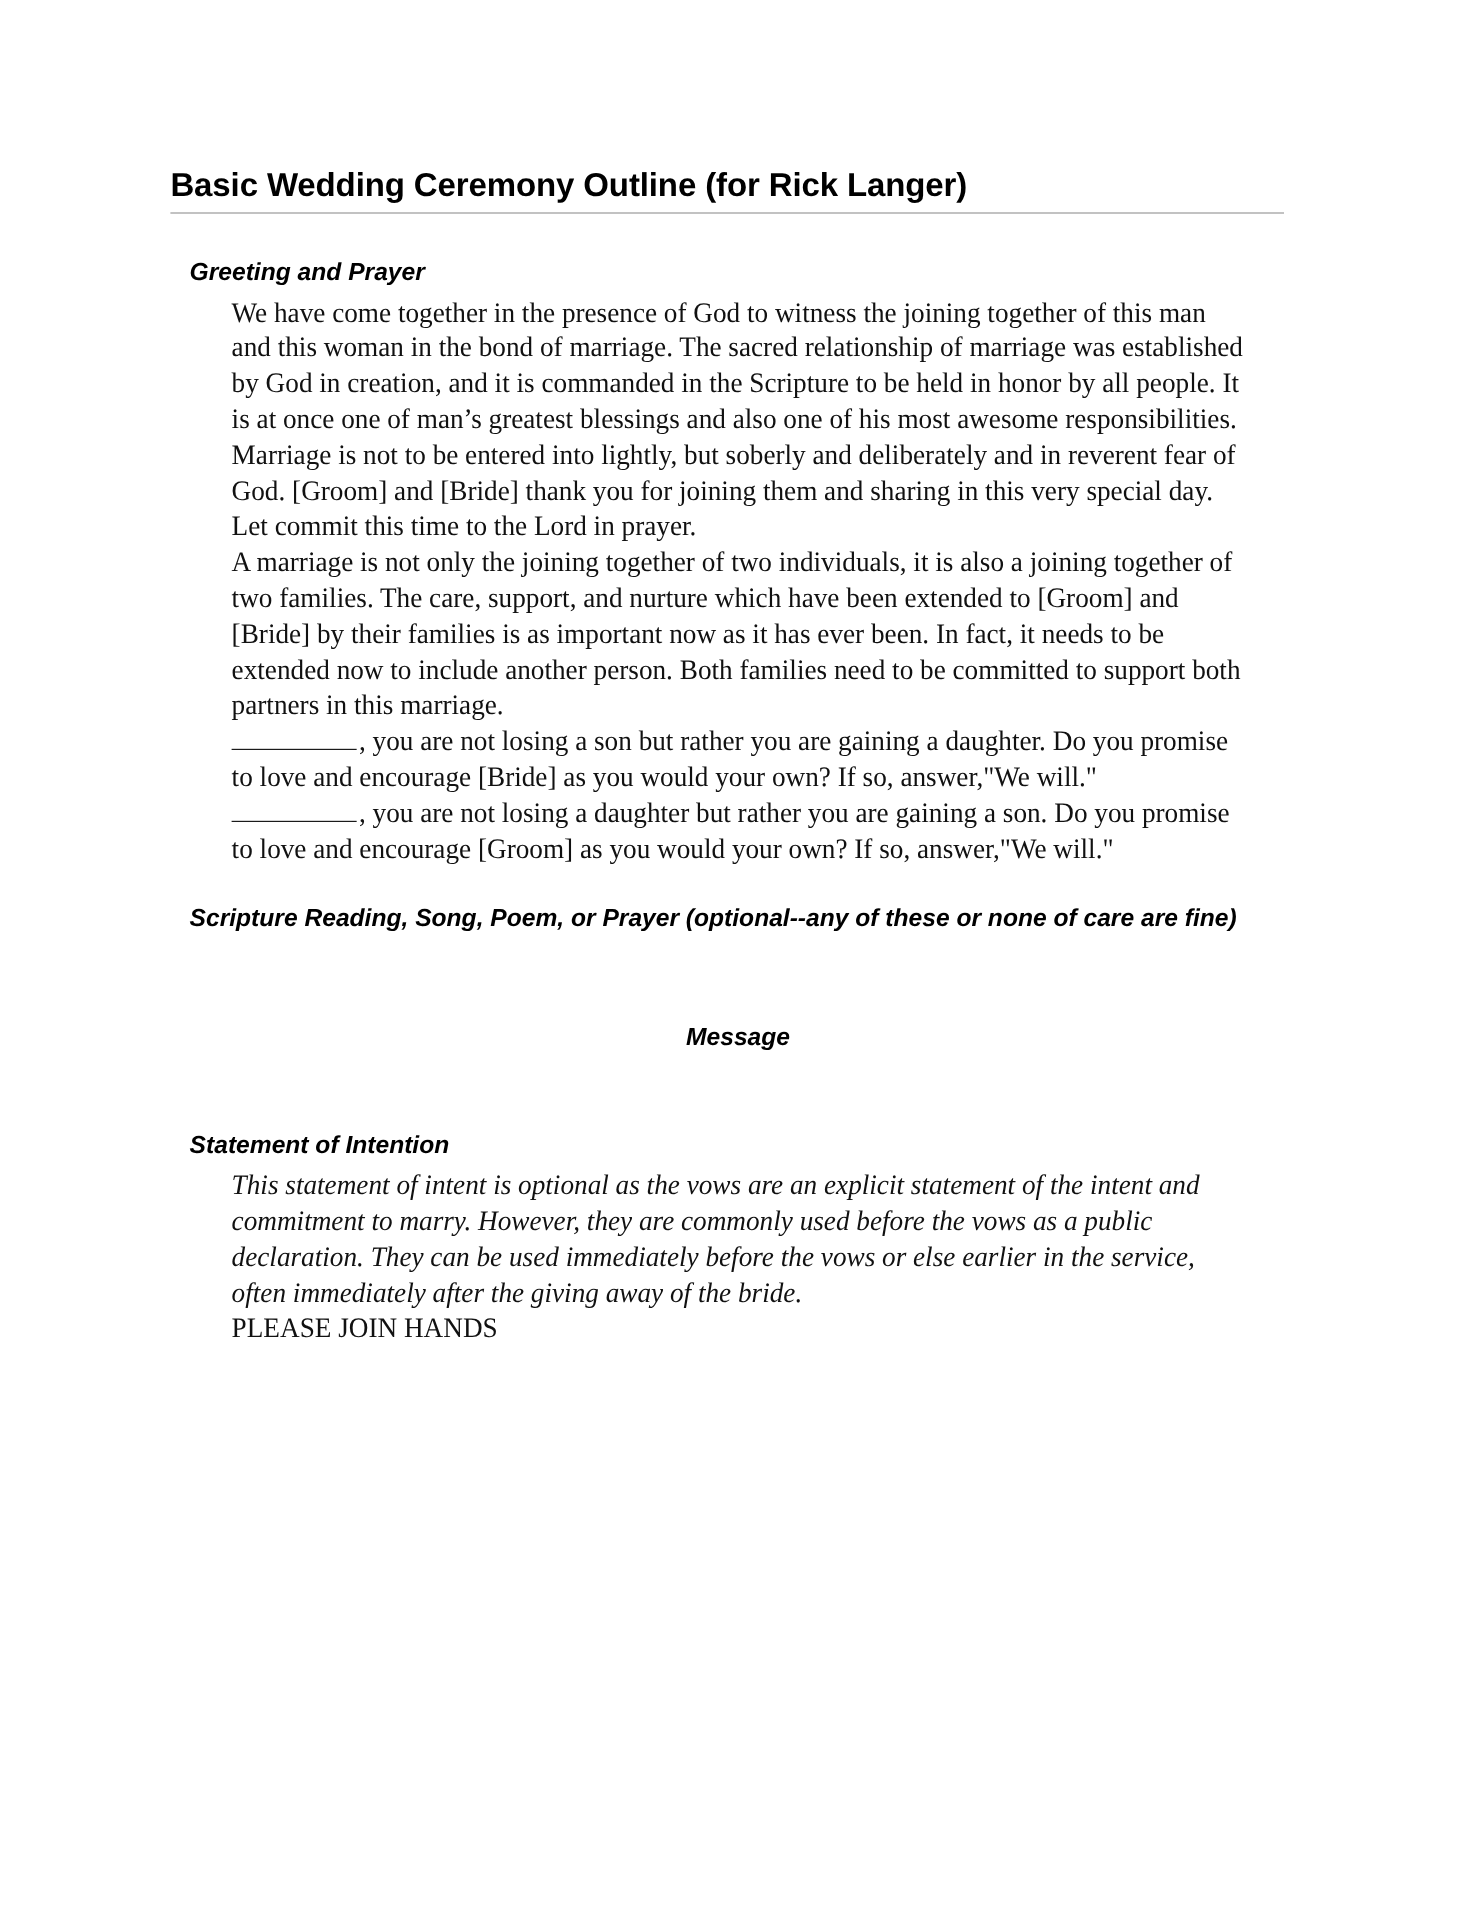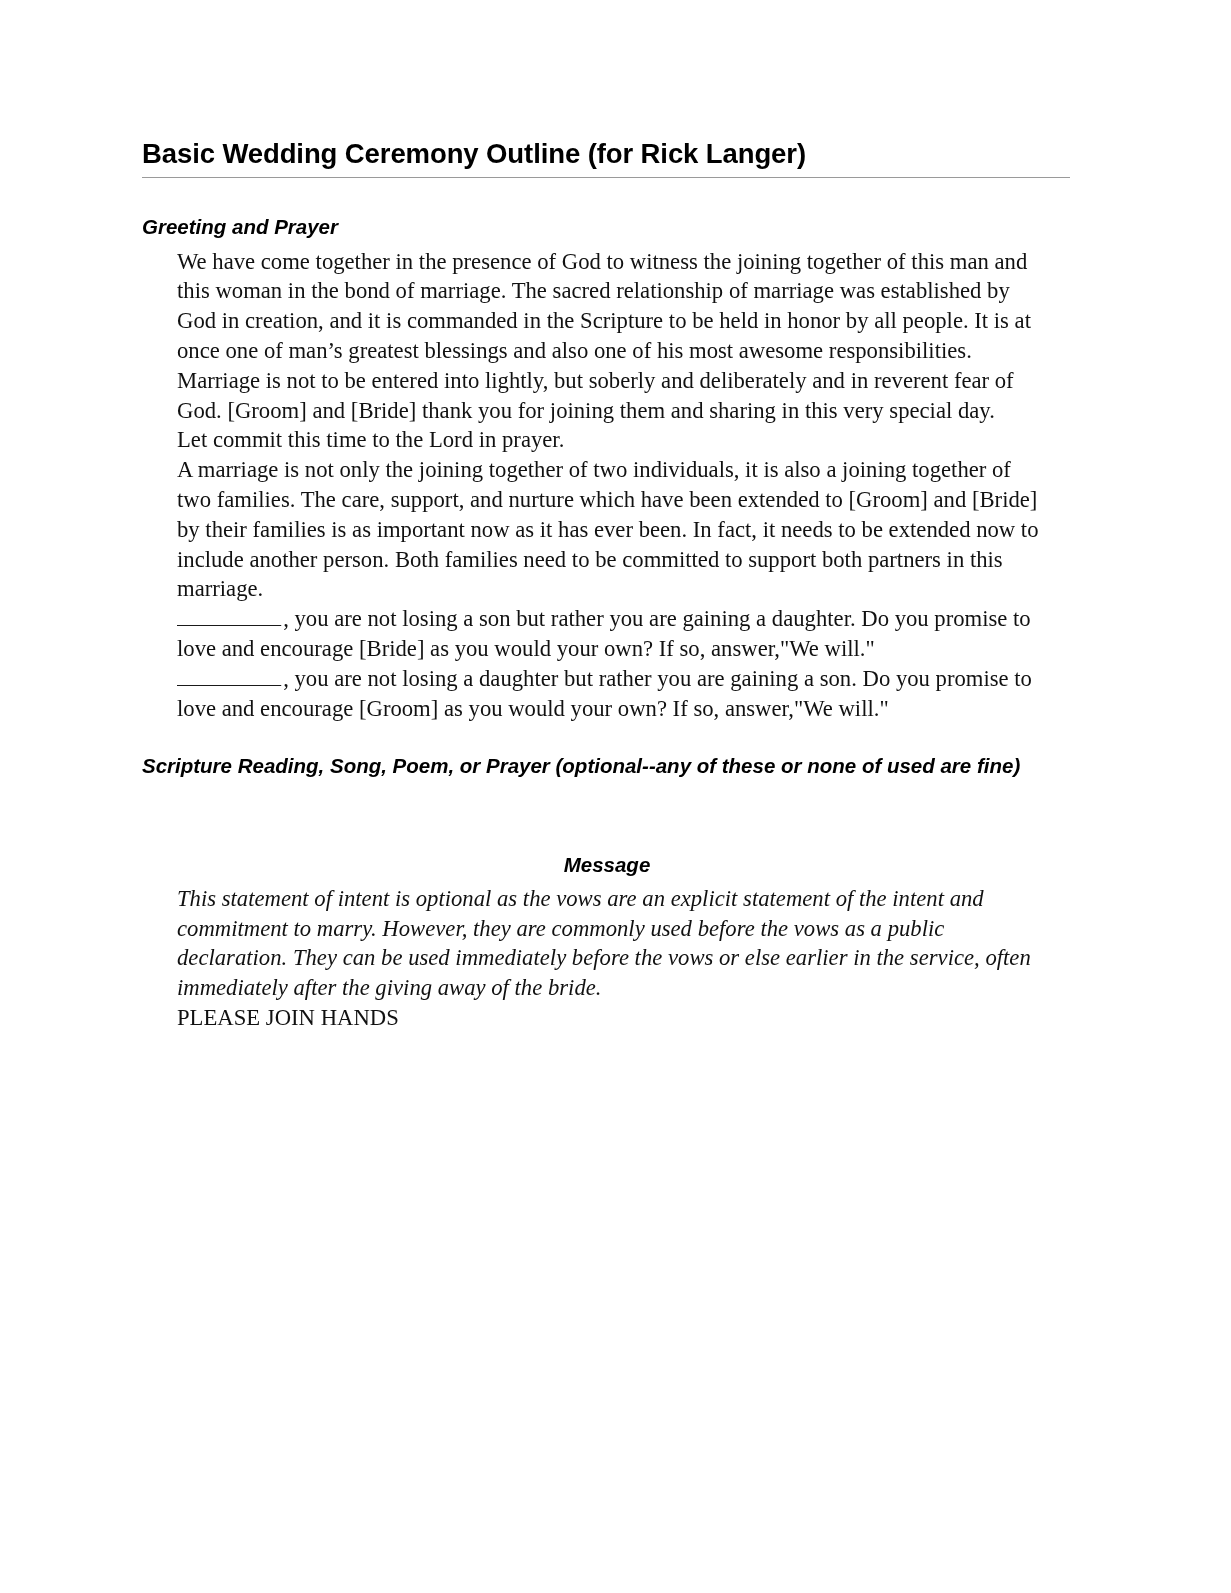--- a/index.html
+++ b/index.html
@@ -43,30 +43,30 @@
   }
 
   
   .section-heading {
     font-family: "Liberation Sans", sans-serif;
     font-weight: bold;
     font-style: italic;
     font-size: 20.5px;
     line-height: 1.28;
     color: #000000;
-    margin: 0 0 6px 0;
+    margin: 0 0 6px 16px;
   }
   .heading-gap-sm { margin-top: 24px; }
   .heading-gap-md { margin-top: 30px; }
   .heading-gap-lg { margin-top: 64px; }
   .heading-gap-xl { margin-top: 72px; text-align: center; }
 
   
   .body-block {
-    margin-left: 35px;
+    margin-left: 51px;
   }
   .para {
     font-family: "Liberation Serif", serif;
     font-size: 23.5px;
     line-height: 29.8px;
     color: #111111;
     margin: 0;
     text-align: left;
     transform: scaleX(0.965);
     transform-origin: left top;
@@ -135,24 +135,25 @@
       <p class="para para-spaced">Let commit this time to the Lord in prayer.</p>
     </div>
 
 
     <div class="body-block">
       <p class="para">A marriage is not only the joining together of two individuals,  it is also a joining together of two families.  The care,  support,  and nurture which have been extended to [Groom] and [Bride]  by their families is as important now as it has ever been.  In fact,  it needs to be extended now to include another person.  Both families need to be committed to support both partners in this marriage.</p>
       <p class="para"><span class="blank-line"></span><span>,  you are not losing a son but rather you are gaining a daughter.  Do you promise to love and encourage [Bride] as you would your own?  If so, answer,"We will."</span></p>
       <p class="para"><span class="blank-line"></span><span>,  you are not losing a daughter but rather you are gaining a son.  Do you promise to love and encourage [Groom] as you would your own?  If so, answer,"We will."</span></p>
     </div>
 
-    <h2 class="section-heading heading-gap-md">Scripture Reading, Song, Poem, or Prayer (optional--any of these or none of used are fine)</h2>
+    <h2 class="section-heading heading-gap-md">Scripture Reading, Song, Poem, or Prayer (optional--any of these or none of care are fine)</h2>
 
     <h2 class="section-heading heading-gap-xl">Message</h2>
 
+    <h2 class="section-heading heading-gap-lg">Statement of Intention</h2>
     <div class="body-block">
       <p class="para para-italic">This statement of intent is optional as the vows are an explicit statement of the intent and commitment to marry. However, they are commonly used before the vows as a public declaration. They can be used immediately before the vows or else earlier in the service, often immediately after the giving away of the bride.</p>
       <p class="para para-spaced">PLEASE JOIN HANDS</p>
     </div>
 
   </div>
 
 
   <div class="page-number">2</div>
 

